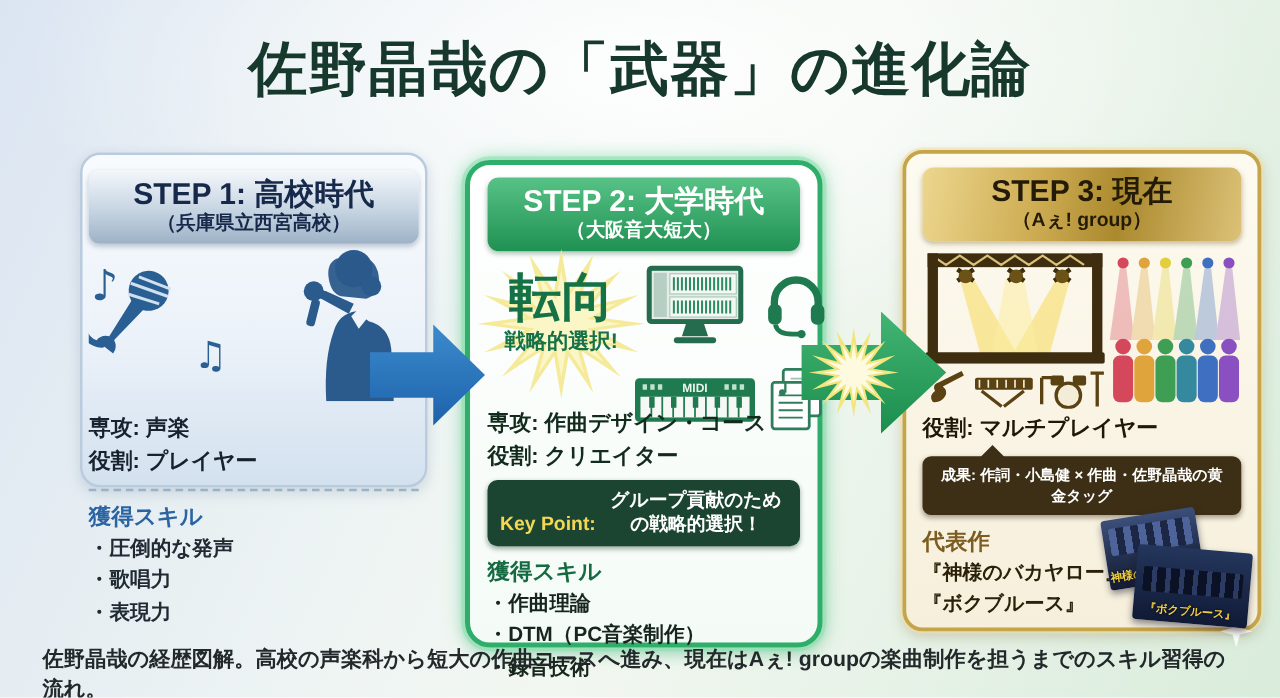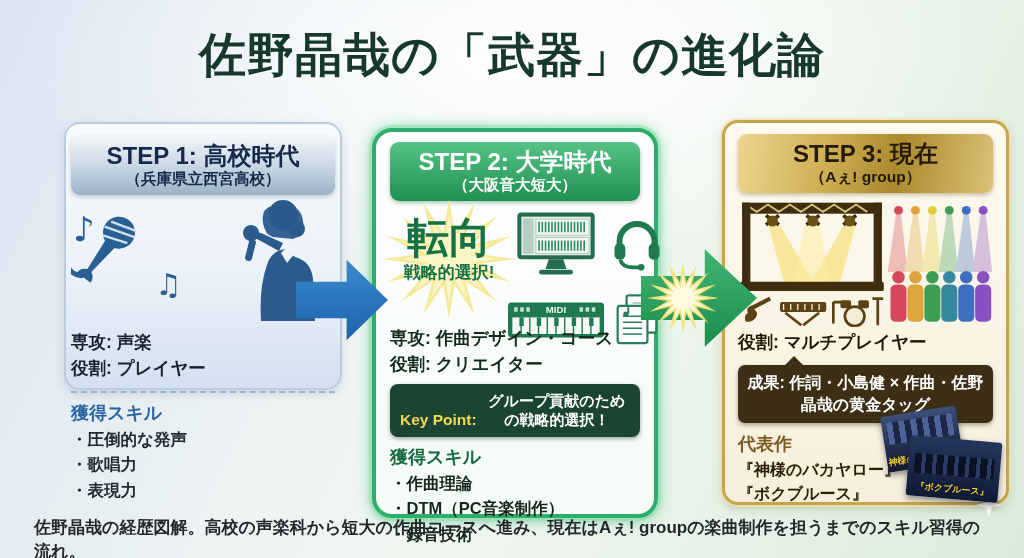--- a/index.html
+++ b/index.html
@@ -93,21 +93,21 @@
   .hdr3{
     background:linear-gradient(100deg,#ecd68e 0%,#cfae55 35%,#ab8a2e 62%,#dcc177 100%);
     color:#241b07;box-shadow:0 2px 4px rgba(100,75,20,.35);
   }
   .p3-icons{display:flex;justify-content:space-between;margin:4px 0 2px;height:128px;}
   .truss-col{width:148px;display:flex;flex-direction:column;justify-content:space-between;}
   .line3{color:#1f1708;}
   .result{
     position:relative;background:#3d2f16;color:#ffffff;border-radius:7px;
     padding:7px 9px;margin:10px 0 8px;text-align:center;
-    font-size:16px;font-weight:900;line-height:1.35;
+    font-size:12px;font-weight:900;line-height:1.35;
     box-shadow:0 2px 4px rgba(50,35,10,.4);
   }
   .result:before{
     content:"";position:absolute;top:-9px;left:46px;
     border-left:10px solid transparent;border-right:10px solid transparent;
     border-bottom:10px solid #3d2f16;
   }
   .works-title{font-size:18px;font-weight:900;color:#7c5c20;line-height:1.5;}
   .work{font-size:16px;font-weight:800;color:#2b2108;line-height:1.55;}
   .album{position:absolute;border-radius:3px;box-shadow:0 3px 6px rgba(30,30,50,.5);overflow:hidden;}

